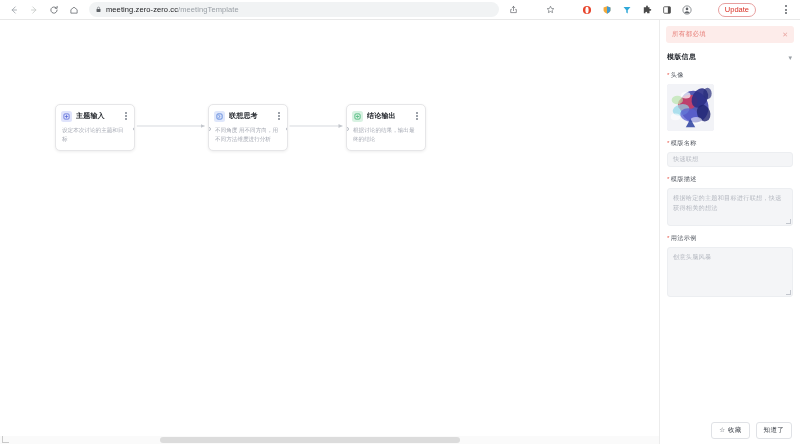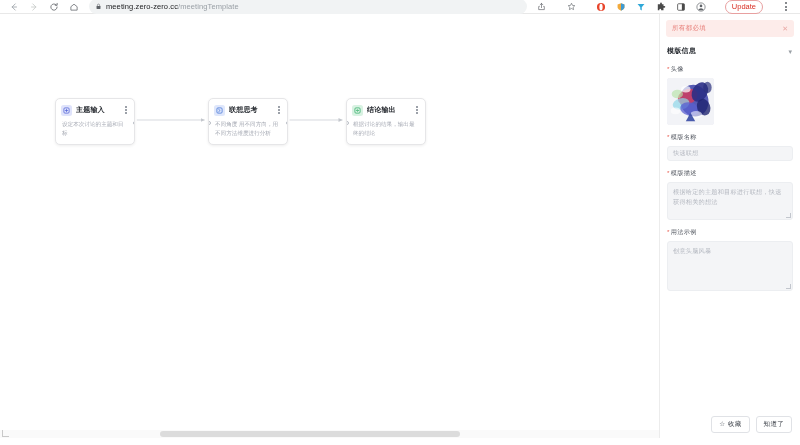--- a/index.html
+++ b/index.html
@@ -5,21 +5,21 @@
   * { box-sizing: border-box; margin: 0; padding: 0; }
   html, body {
     width: 800px; height: 445px;
     font-family: "Liberation Sans", "DejaVu Sans", sans-serif;
     background: #ffffff;
     overflow: hidden;
   }
 
   
   .browser-bar {
-    height: 14px;
+    height: 20px;
     background: #ffffff;
     display: flex;
     align-items: center;
     padding: 0 6px;
     gap: 4px;
     border-bottom: 1px solid #e8e8e8;
     position: relative;
   }
   .nav-btn {
     width: 16px; height: 16px;
@@ -46,21 +46,21 @@
   .lock-icon { flex: 0 0 auto; display:flex; align-items:center; }
   .url-text {
     font-size: 7.5px;
     color: #202124;
     white-space: nowrap;
     overflow: hidden;
     letter-spacing: 0.1px;
   }
   .url-text .path { color: #9aa0a6; }
 
-  .omni-right { display: flex; align-items: center; gap: 17px; flex: 0 0 auto; padding-right: 2px;}
+  .omni-right { display: flex; align-items: center; gap: 24px; flex: 0 0 auto; padding-right: 2px;}
   .ext-icons { display: flex; align-items: center; gap: 7px; flex: 0 0 auto; }
   .ico { width: 13px; height: 13px; display:flex; align-items:center; justify-content:center; }
 
   .update-btn {
     border: 1px solid #e8a0a0;
     color: #d93025;
     font-size: 7.5px;
     border-radius: 9px;
     padding: 1.5px 6px;
     background: #fff;

